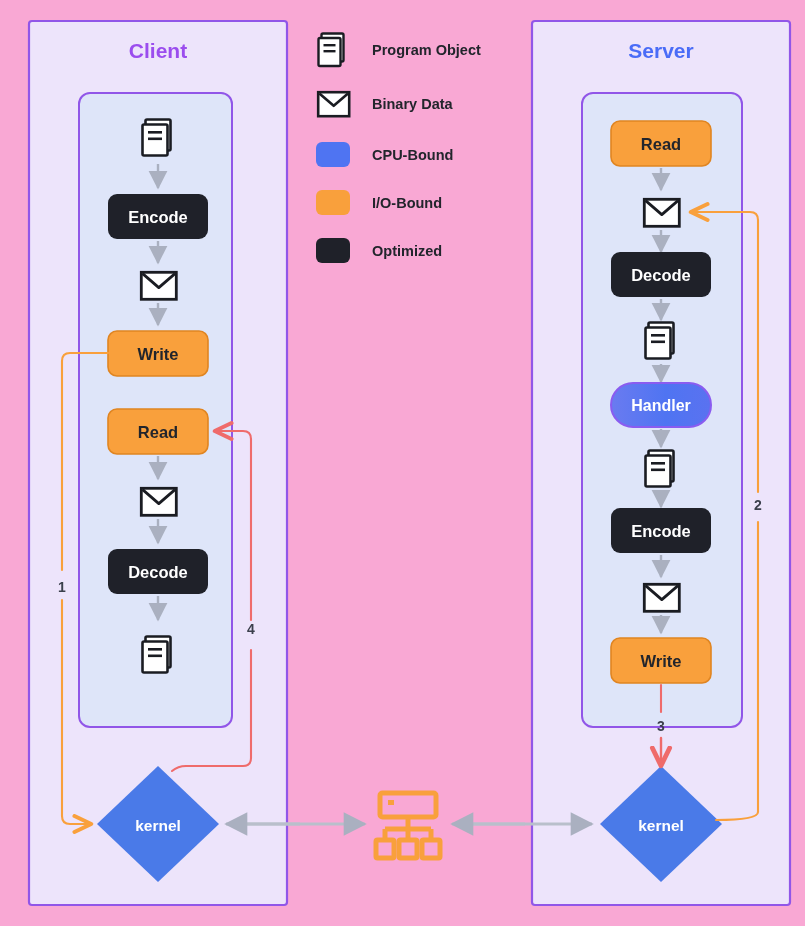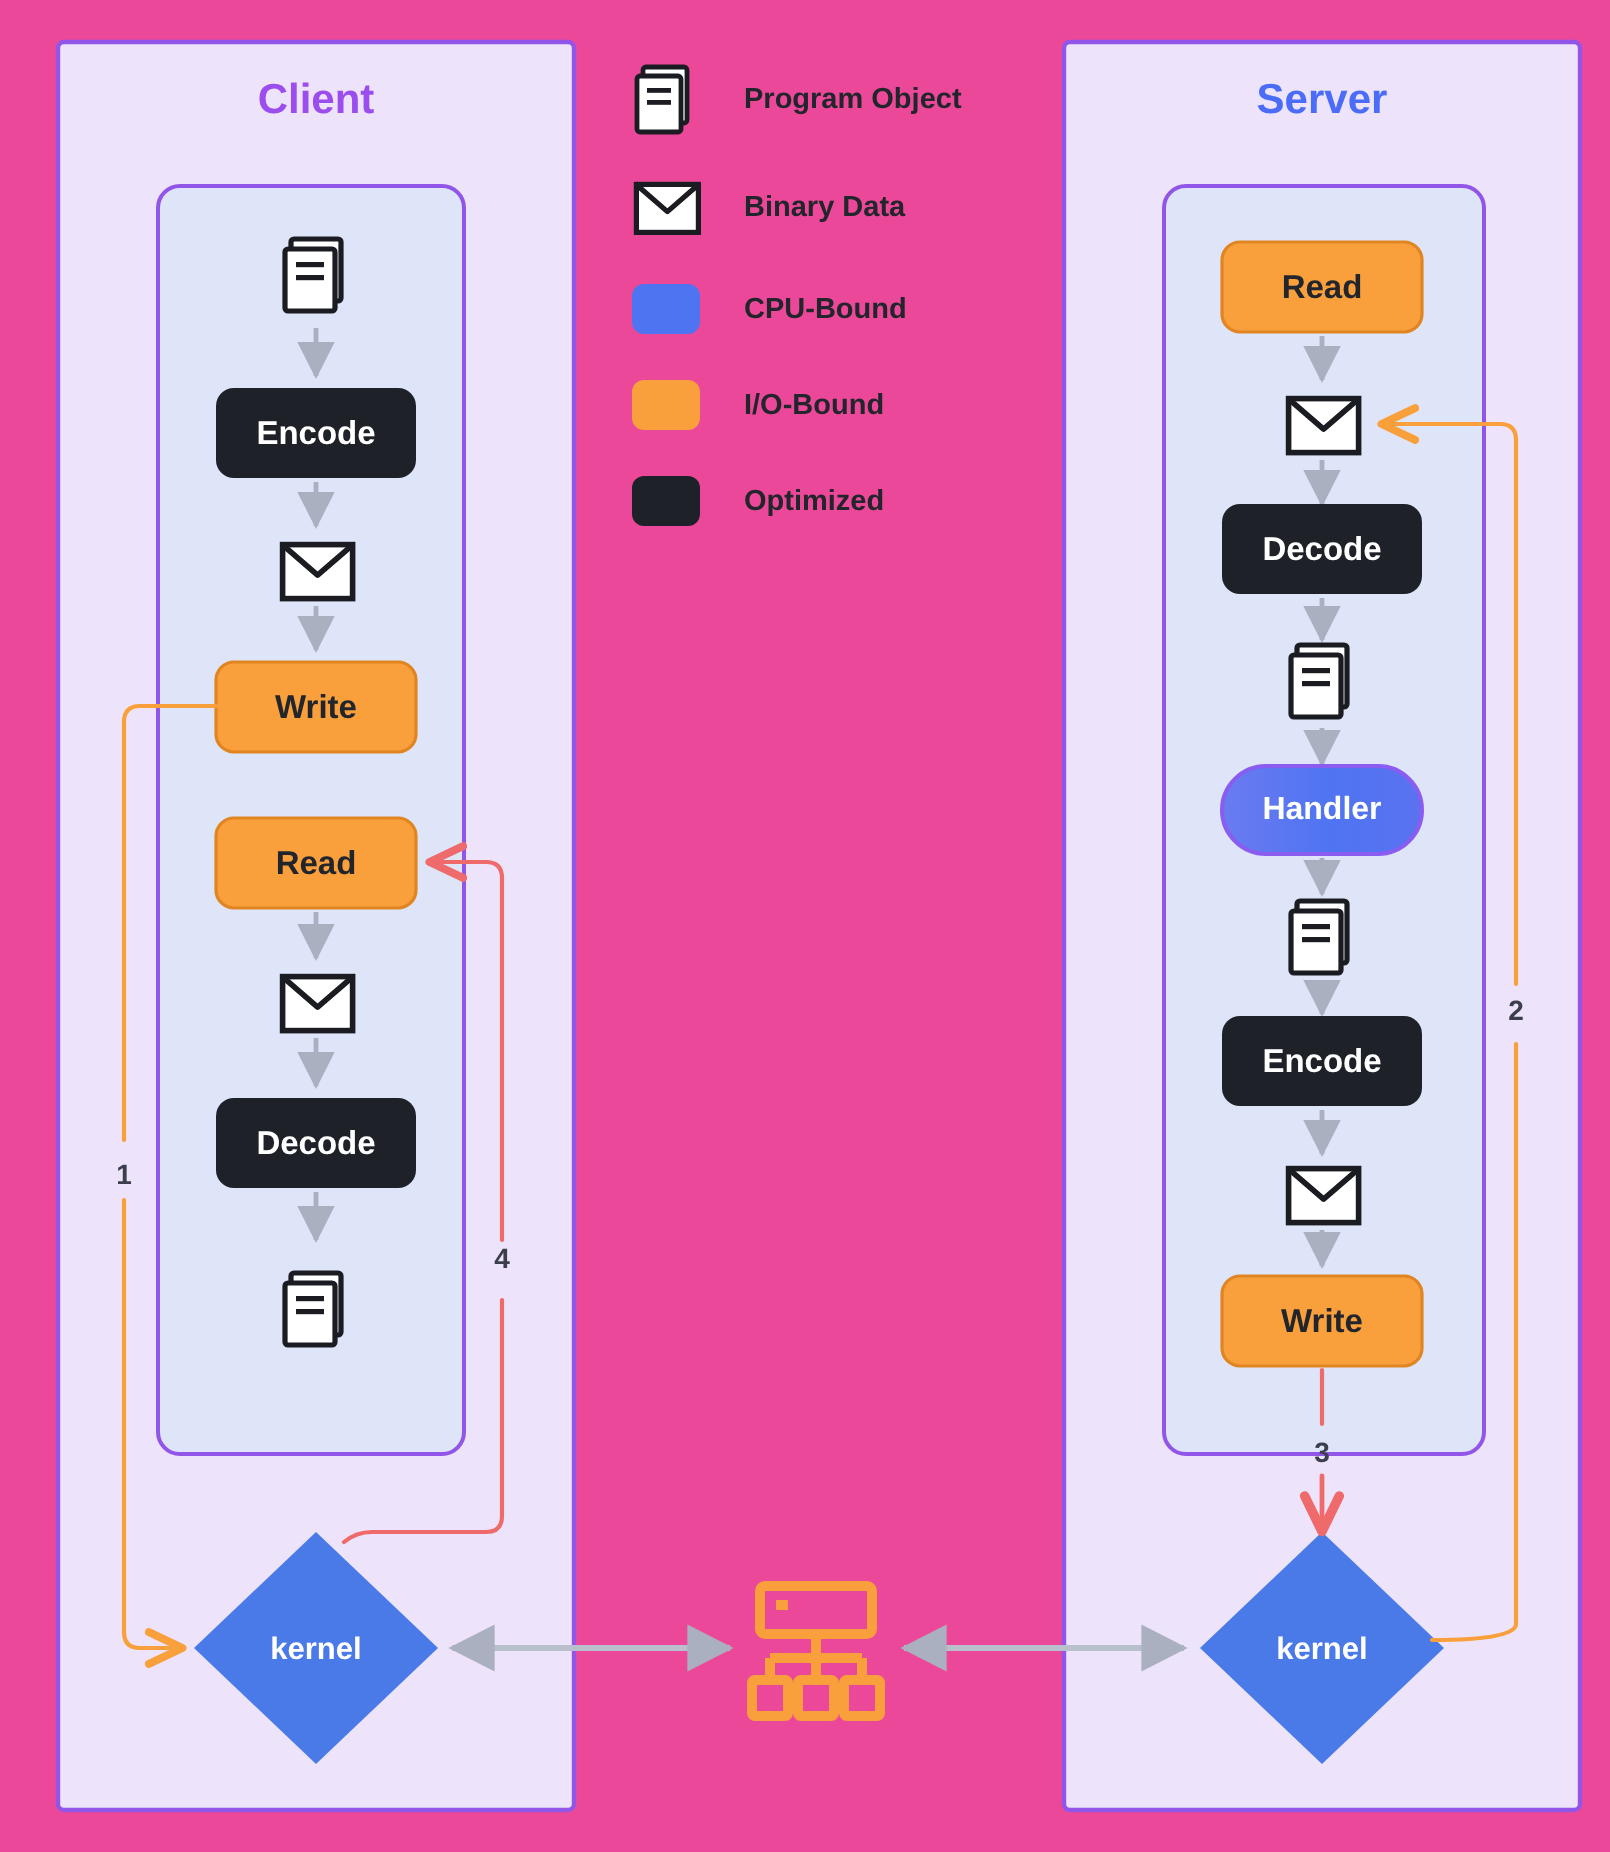--- a/index.html
+++ b/index.html
@@ -1,17 +1,17 @@
 <!DOCTYPE html>
 <html><head>
 <meta charset="utf-8">
 <style>
   html,body{margin:0;padding:0;background:#ffffff;}
   body{width:805px;height:926px;font-family:"Liberation Sans",sans-serif;}
-  #stage{position:relative;width:805px;height:926px;overflow:hidden;background:#ec4899;}
+  #stage{position:relative;width:805px;height:926px;overflow:hidden;background:#f9a8d4;}
   svg{display:block;}
   .node-label{font-family:"Liberation Sans",sans-serif;font-weight:bold;text-anchor:middle;dominant-baseline:central;}
   .panel-title{font-family:"Liberation Sans",sans-serif;font-weight:bold;font-size:21px;text-anchor:middle;dominant-baseline:central;}
   .legend-text{font-family:"Liberation Sans",sans-serif;font-weight:bold;font-size:14.5px;fill:#22252c;dominant-baseline:central;}
   .seqnum{font-family:"Liberation Sans",sans-serif;font-weight:bold;font-size:14px;fill:#3b3f4c;text-anchor:middle;dominant-baseline:central;}
 </style>
 </head>
 <body>
 
 <div id="stage">

